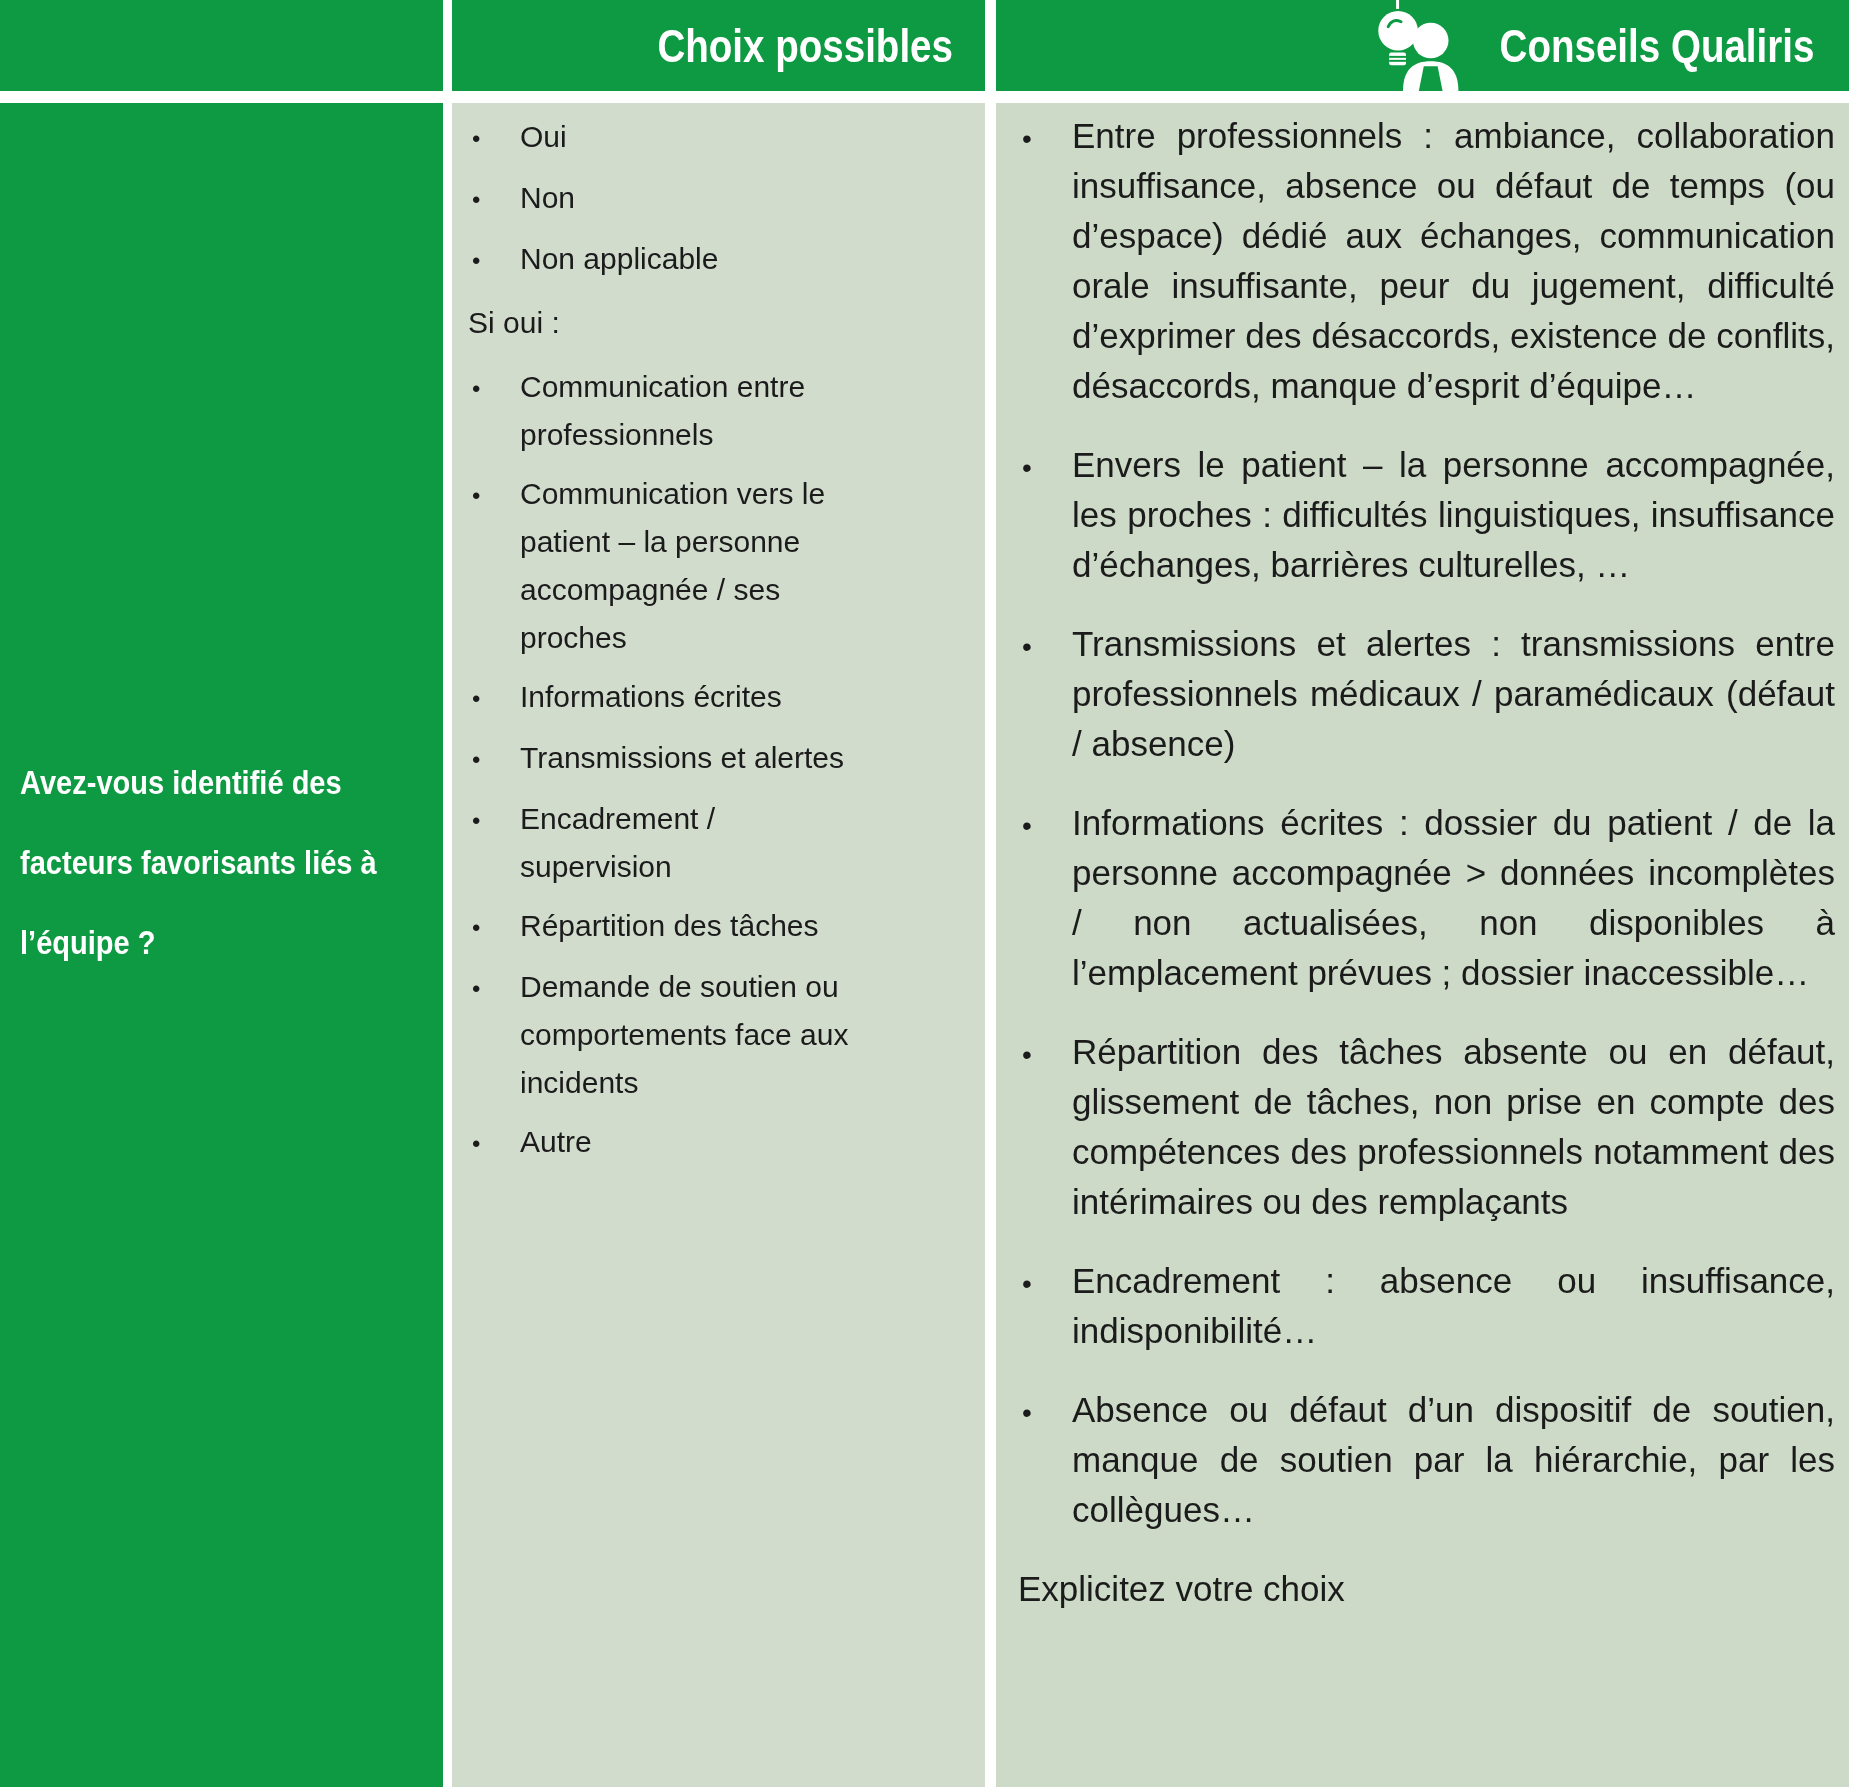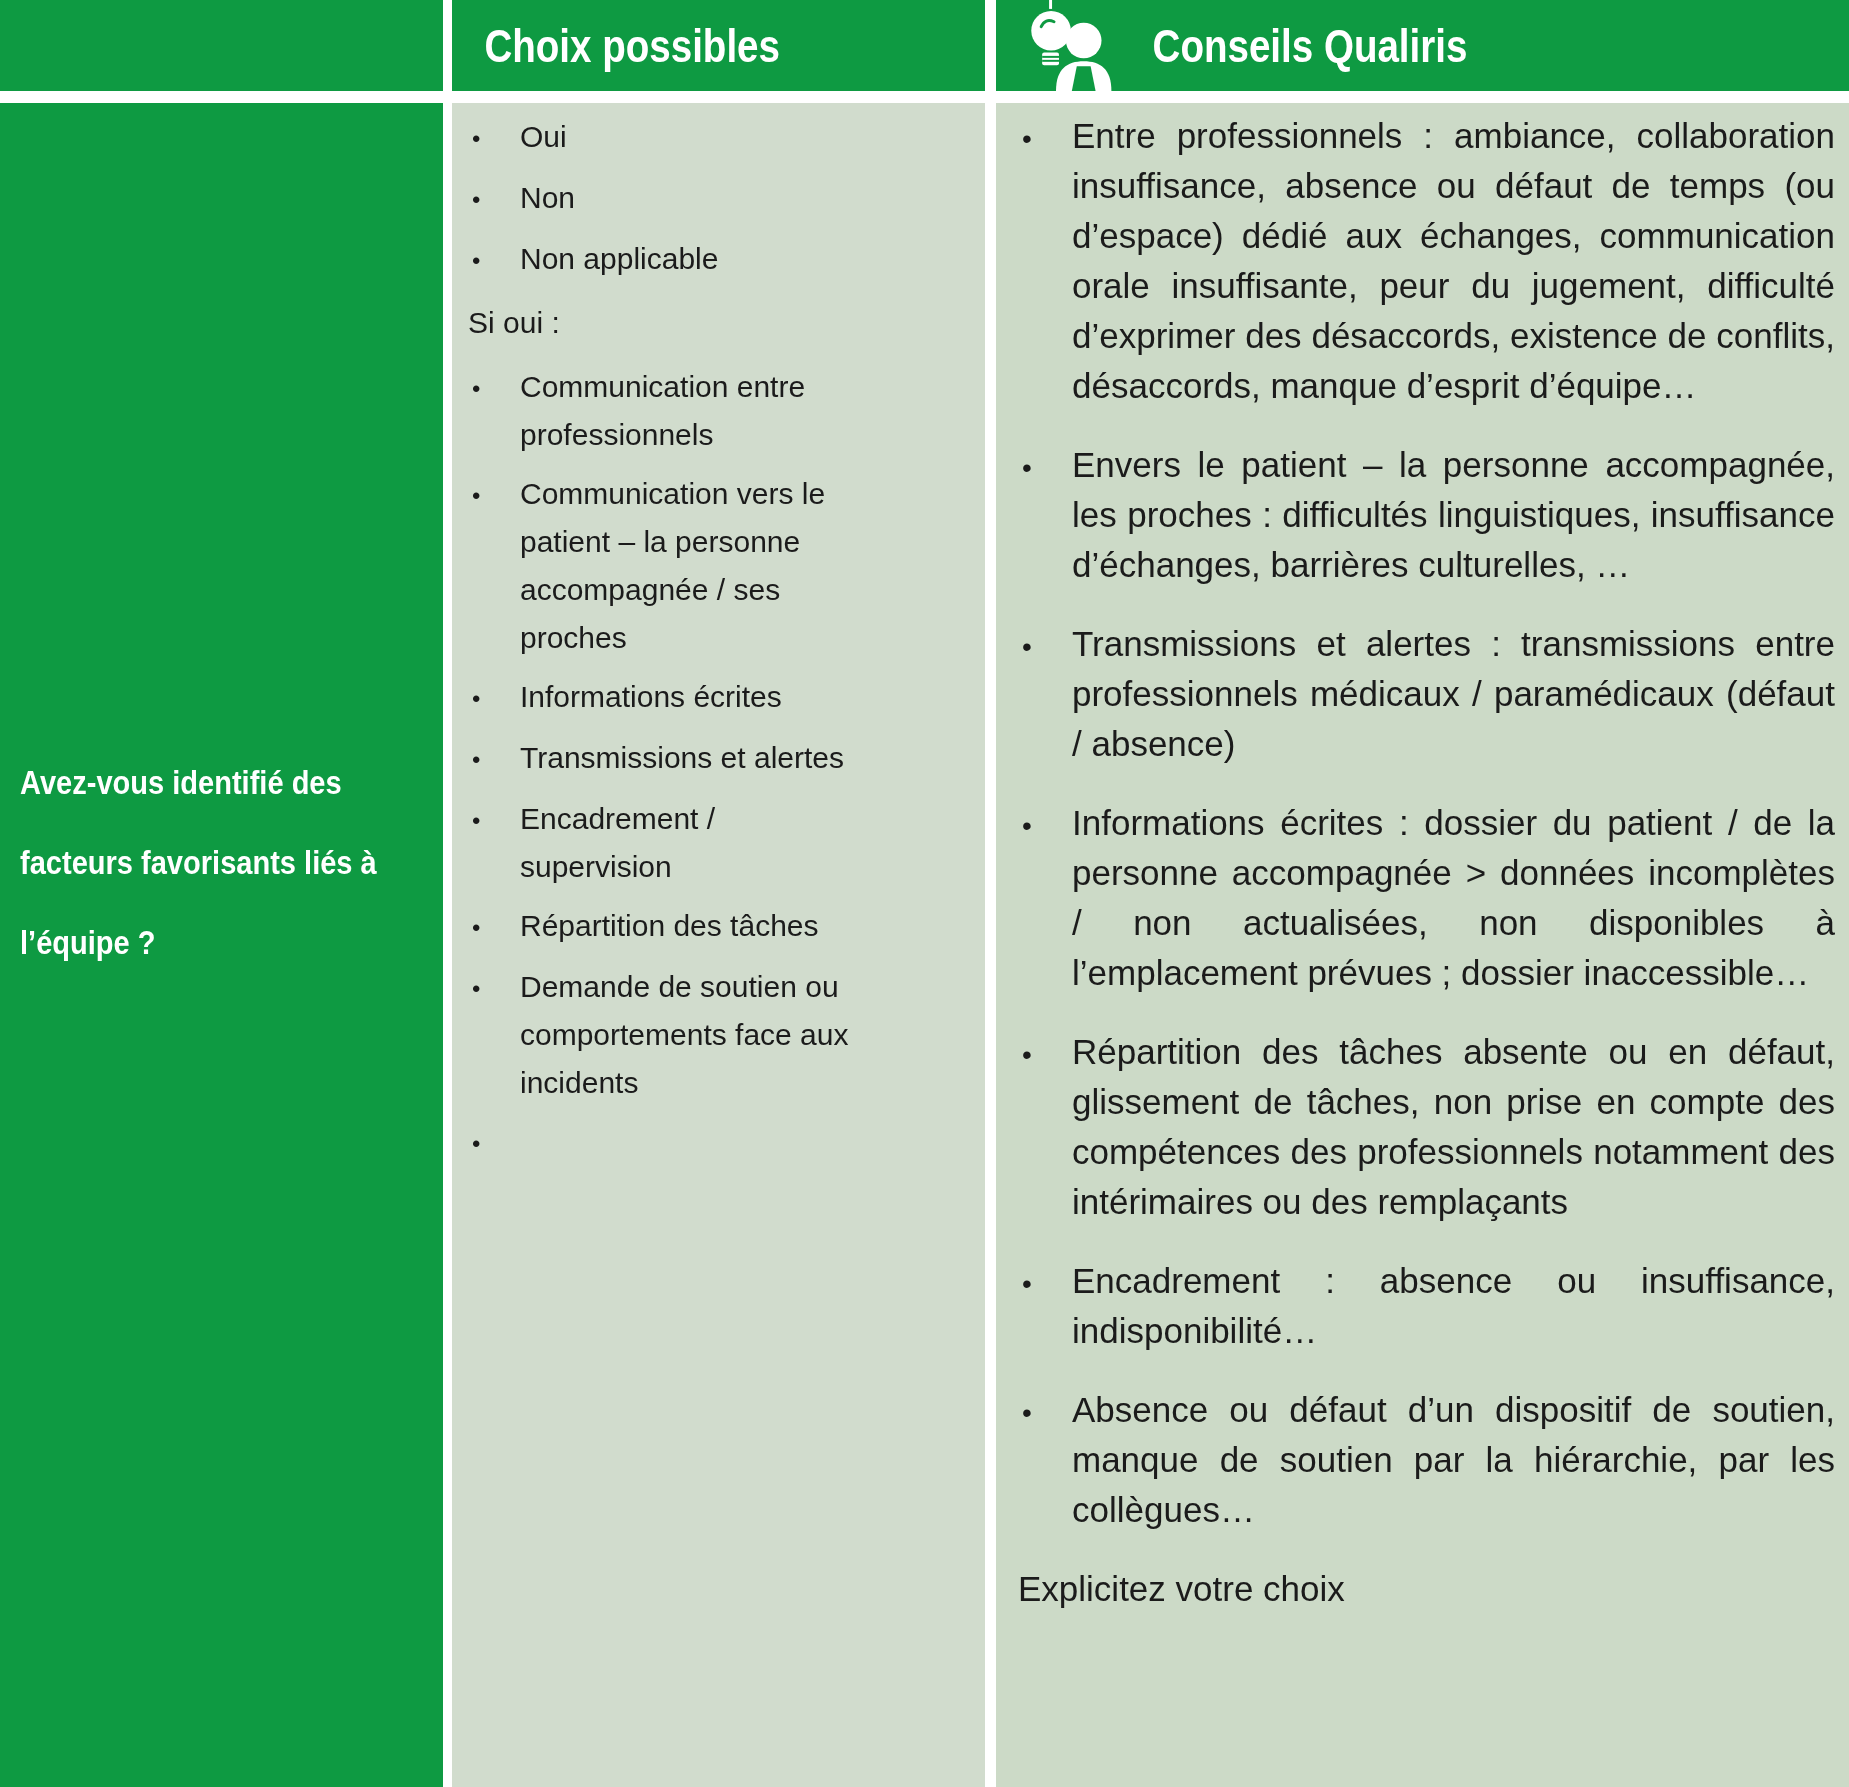--- a/index.html
+++ b/index.html
@@ -14,21 +14,21 @@
   body{font-family:"Liberation Sans", sans-serif;}
   .page{
     width:1849px;height:1787px;
     display:grid;
     grid-template-columns:443px 9px 533px 11px 1fr;
     grid-template-rows:91px 12px 1fr;
     background:var(--white);
     overflow:hidden;
   }
   
-  .head{background:var(--green);color:#fff;display:flex;align-items:center;justify-content:flex-start;}
+  .head{background:var(--green);color:#fff;display:flex;align-items:center;justify-content:flex-end;}
   .head-left{grid-column:1;grid-row:1;}
   .head-mid{grid-column:3;grid-row:1;}
   .head-right{grid-column:5;grid-row:1;}
   .head-title{
     font-size:47px;letter-spacing:0px;font-weight:bold;
     transform:scaleX(.82);transform-origin:center;
     white-space:nowrap;
   }
   .head-icon{height:91px;width:122px;flex:0 0 auto;margin-top:-1px;}
   
@@ -160,20 +160,21 @@
 
         <div class="li">
           <span class="dot"></span>
           <span class="txt">Demande de soutien ou
 comportements face aux
 incidents</span>
         </div>
 
         <div class="li">
           <span class="dot"></span>
+          <span class="txt">Autre</span>
         </div>
       </div>
   </div>
 
   <div class="cell cell-right">
     <div>
 
         <div class="li">
           <span class="dot"></span>
           <span class="txt">Entre professionnels : ambiance, collaboration insuffisance, absence ou défaut de temps (ou d’espace) dédié aux échanges, communication orale insuffisante, peur du jugement, difficulté d’exprimer des désaccords, existence de conflits, désaccords, manque d’esprit d’équipe…</span>

